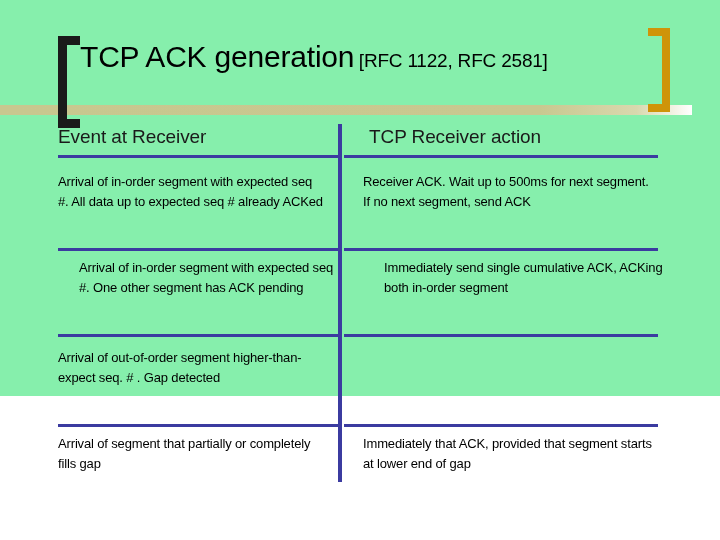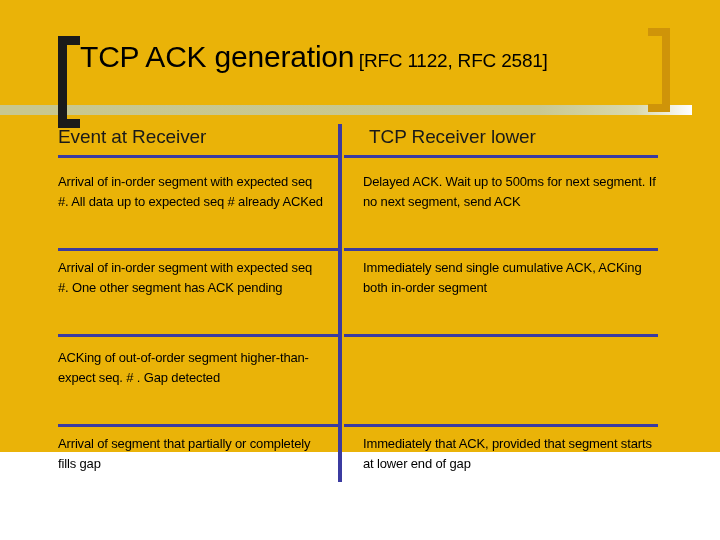--- a/index.html
+++ b/index.html
@@ -10,22 +10,22 @@
   body {
     width: 720px;
     height: 540px;
     overflow: hidden;
     font-family: "Liberation Sans", sans-serif;
     -webkit-font-smoothing: none;
   }
   #slide {
     position: relative;
     width: 720px;
-    height: 452px;
-    background: #eab308;
+    height: 396px;
+    background: #86efac;
   }
 
   
   .khaki-band {
     position: absolute;
     left: 0;
     top: 105px;
     width: 692px;
     height: 10px;
     background: linear-gradient(to right, #c8c78f 0%, #c9c890 78%, #d9d8ae 92%, #ffffff 100%);
@@ -142,49 +142,49 @@
   <div class="bracket bracket-left"></div>
   <div class="bracket bracket-right"></div>
 
   <div class="title-block">
     <span class="title-main">TCP ACK generation</span>
     <span class="title-sub">[RFC 1122, RFC 2581]</span>
   </div>
 
   <div class="hdr">
     <div class="cell cell-left">Event at Receiver</div>
-    <div class="cell cell-right">TCP Receiver lower</div>
+    <div class="cell cell-right">TCP Receiver action</div>
   </div>
 
   <div class="vrule"></div>
 
   <div class="hrule hrule-left" style="top:155px;"></div>
   <div class="hrule hrule-right" style="top:155px;"></div>
 
   <div class="hrule hrule-left" style="top:248px;"></div>
   <div class="hrule hrule-right" style="top:248px;"></div>
 
   <div class="hrule hrule-left" style="top:334px;"></div>
   <div class="hrule hrule-right" style="top:334px;"></div>
 
   <div class="hrule hrule-left" style="top:424px;"></div>
   <div class="hrule hrule-right" style="top:424px;"></div>
 
   <div class="body-row" style="top:172px;">
     <div class="cell cell-left">Arrival of in-order segment with expected seq #. All data up to expected seq # already ACKed</div>
-    <div class="cell cell-right">Delayed ACK. Wait up to 500ms for next segment. If no next segment, send ACK</div>
+    <div class="cell cell-right">Receiver ACK. Wait up to 500ms for next segment. If no next segment, send ACK</div>
   </div>
 
-  <div class="body-row" style="top:258px;">
+  <div class="body-row" style="top:258px;margin-left:21px;">
     <div class="cell cell-left">Arrival of in-order segment with expected seq #. One other segment has ACK pending</div>
     <div class="cell cell-right">Immediately send single cumulative ACK, ACKing both in-order segment</div>
   </div>
 
   <div class="body-row" style="top:348px;">
-    <div class="cell cell-left">ACKing of out-of-order segment higher-than-expect seq. # . Gap detected</div>
+    <div class="cell cell-left">Arrival of out-of-order segment higher-than-expect seq. # . Gap detected</div>
   </div>
 
   <div class="body-row" style="top:434px;">
     <div class="cell cell-left">Arrival of segment that partially or completely fills gap</div>
     <div class="cell cell-right">Immediately that ACK, provided that segment starts at lower end of gap</div>
   </div>
 
 </div>
 
 </body></html>

